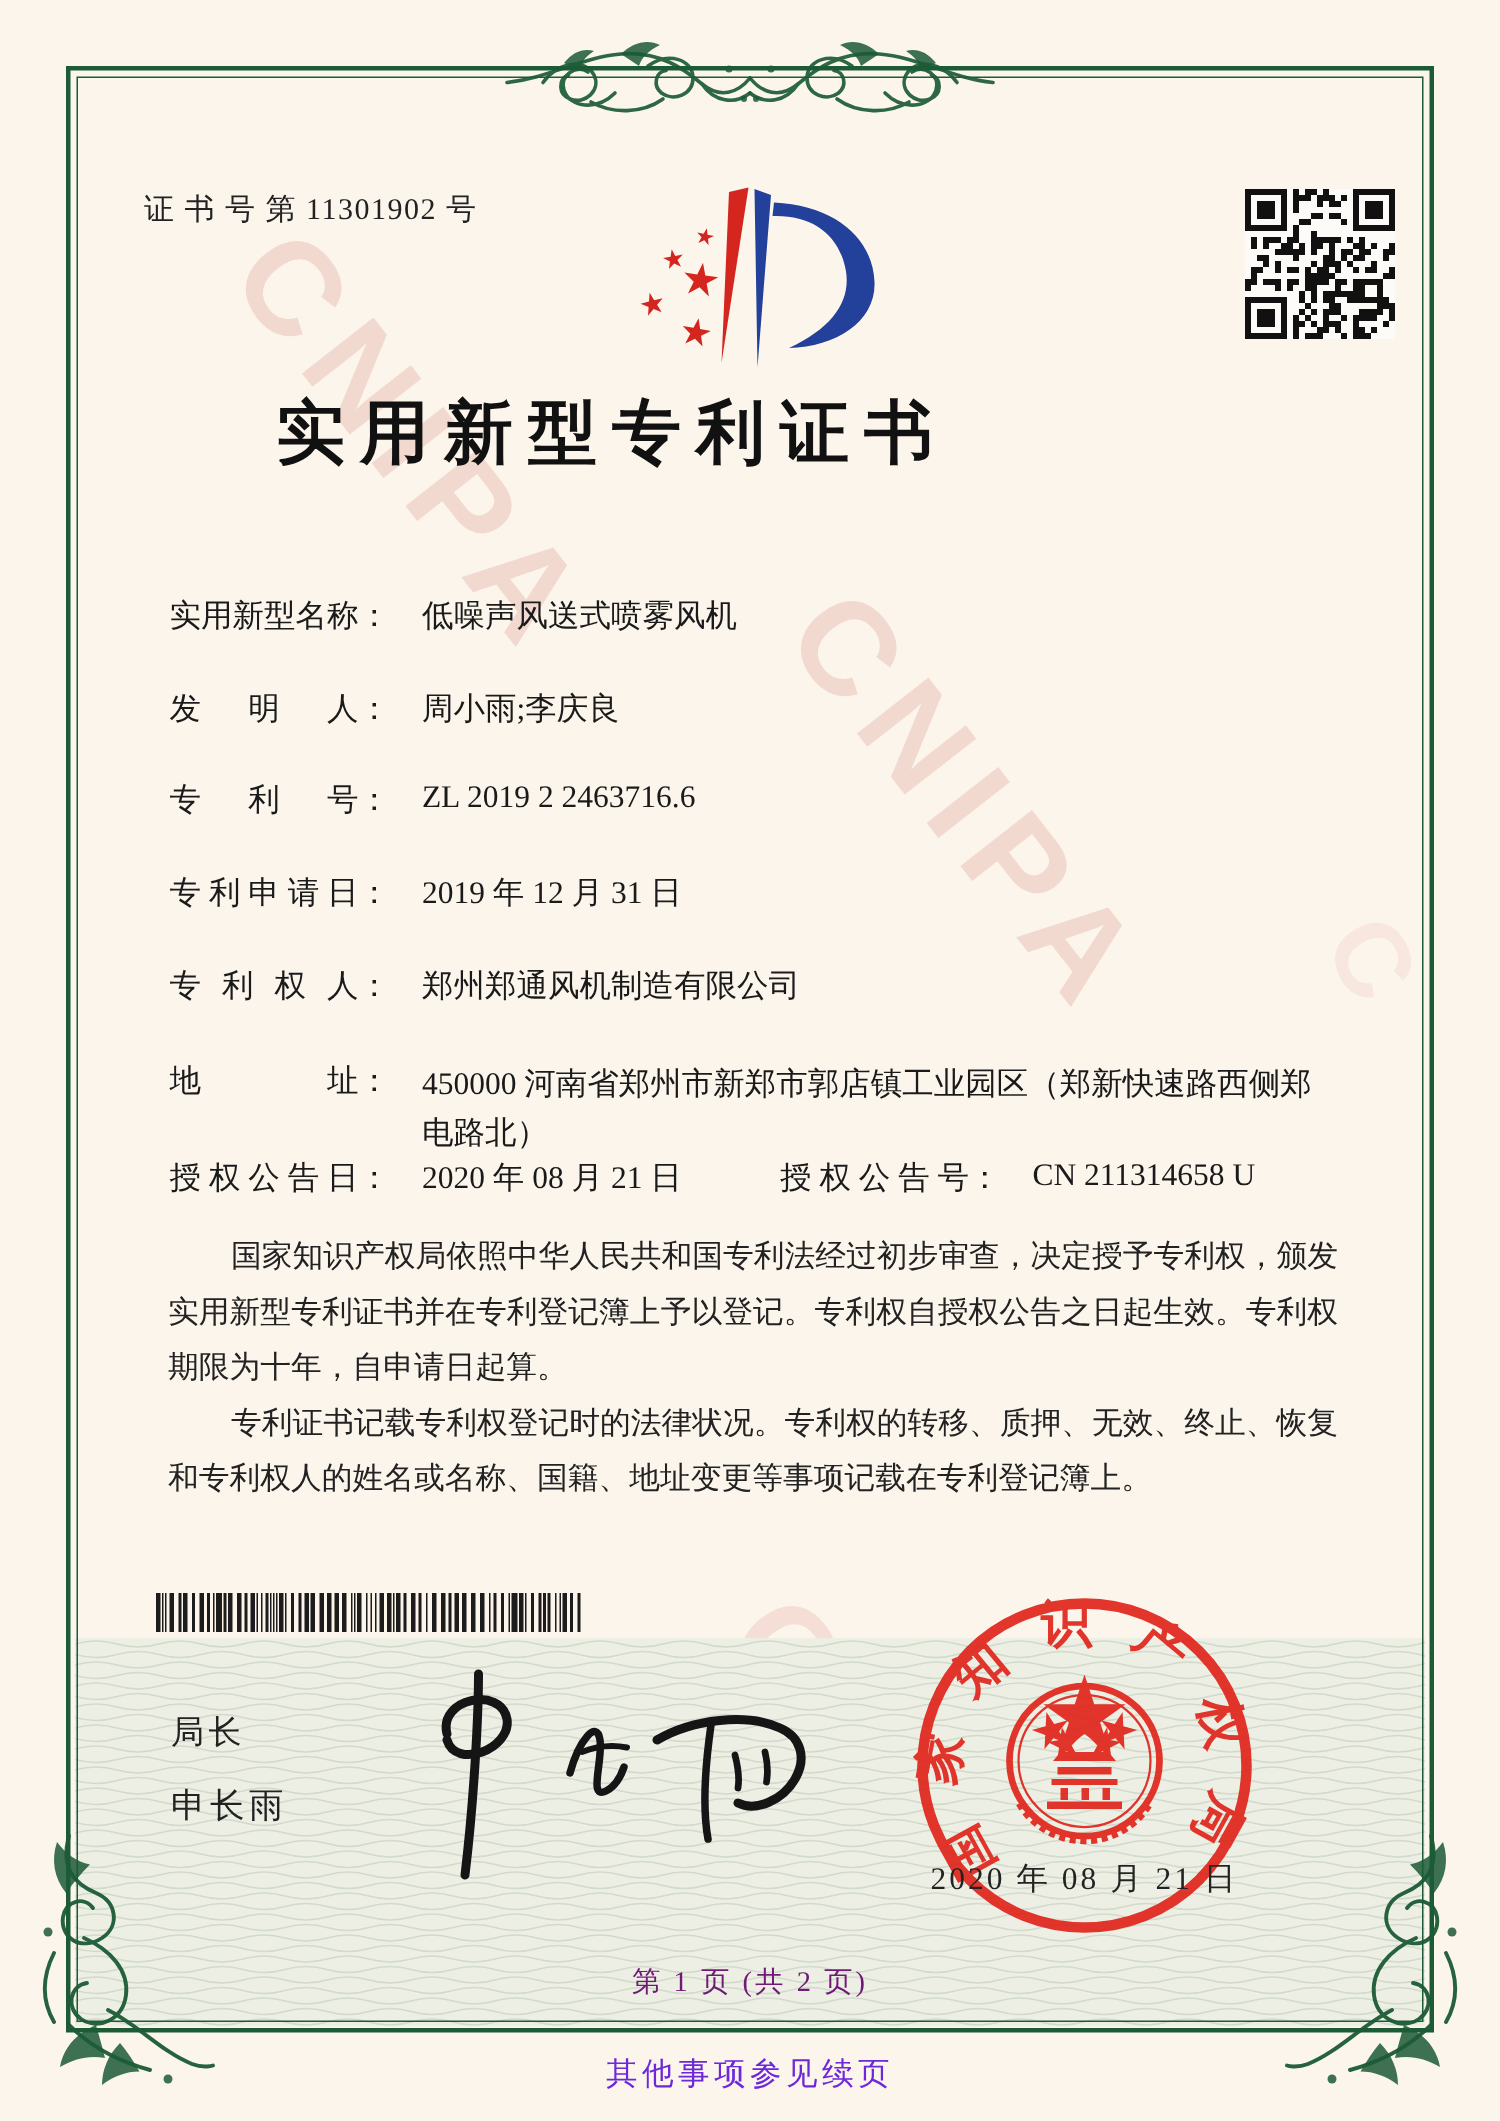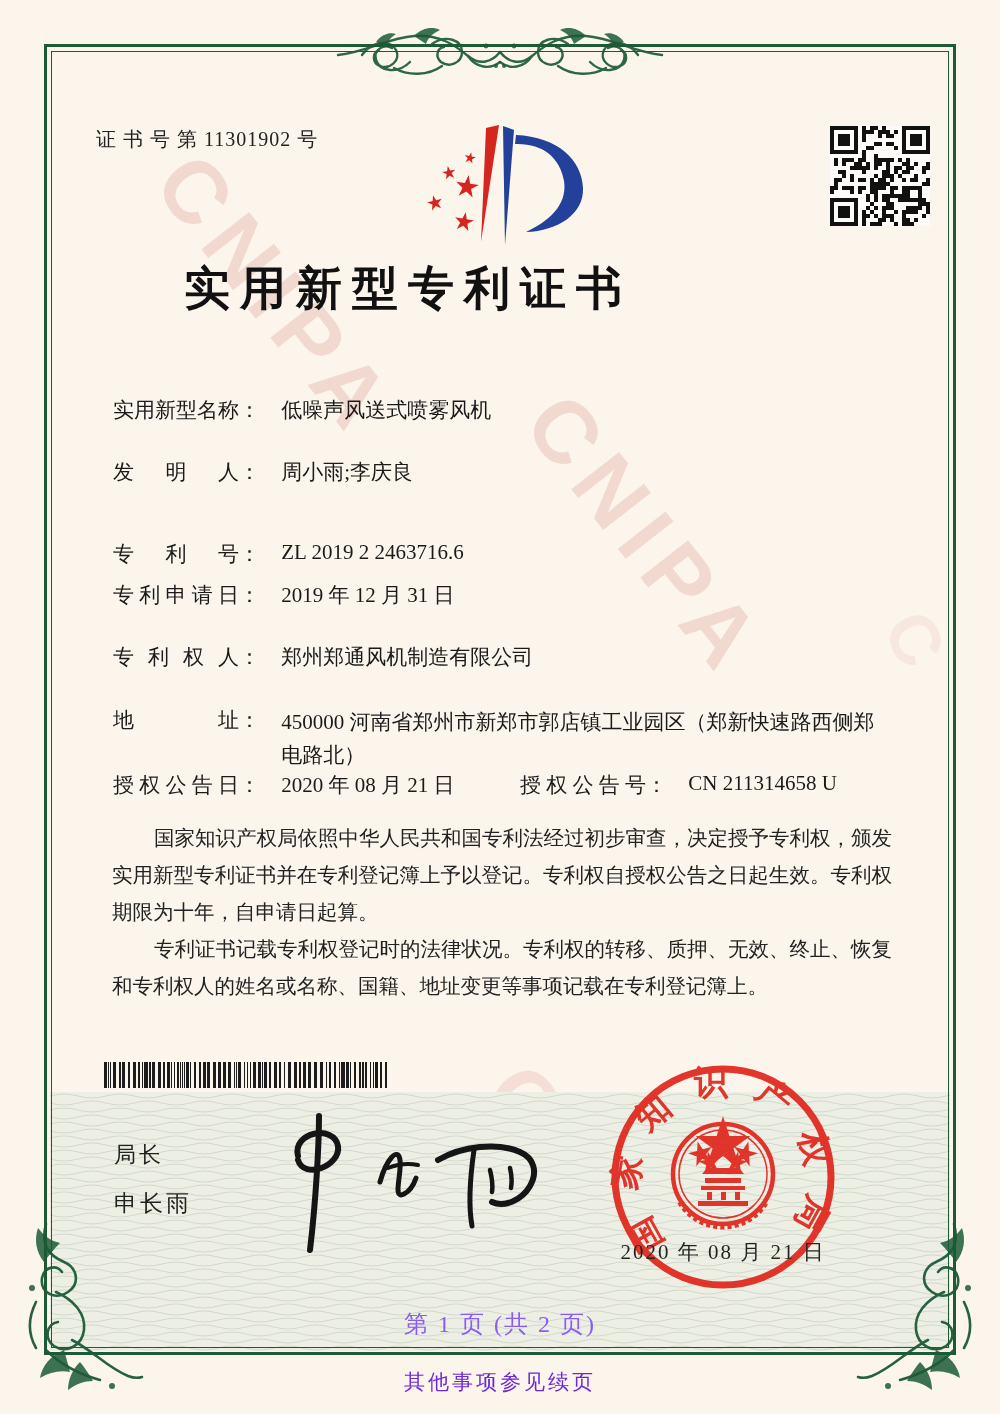--- a/index.html
+++ b/index.html
@@ -46,21 +46,21 @@
   .body-text p{margin:0;text-indent:42px;text-align:justify;}
   
   .barcode{position:absolute;left:104px;top:1060px;width:286px;height:30px;}
   
   .director-title{position:absolute;left:114px;top:1140px;font-size:22px;font-family:"Liberation Sans","DejaVu Sans",sans-serif;color:#222;letter-spacing:3px;}
   .director-name{position:absolute;left:114px;top:1188px;font-size:23px;font-family:Liberation Serif, serif;color:#222;letter-spacing:3px;text-align:center;}
   .signature{position:absolute;left:262px;top:1108px;width:290px;height:155px;}
   
   .seal{position:absolute;left:608px;top:1062px;width:230px;height:230px;}
   
-  .page-indicator{position:absolute;left:0;width:1000px;top:1308px;text-align:center;font-size:24px;letter-spacing:2px;color:#8b5cf6;}
+  .page-indicator{position:absolute;left:0;width:1000px;top:1308px;text-align:center;font-size:19px;letter-spacing:2px;color:#701a75;}
   .continuation{position:absolute;left:0;width:1000px;top:1368px;text-align:center;font-size:21px;letter-spacing:3px;color:#6d28d9;}
   
   .orn{position:absolute;pointer-events:none;}
   .orn-top-l{left:336px;top:22px;width:166px;height:64px;}
   .orn-top-r{left:498px;top:22px;width:166px;height:64px;transform:scaleX(-1);}
   .orn-bl{left:16px;top:1222px;width:128px;height:184px;}
   .orn-br{left:856px;top:1222px;width:128px;height:184px;transform:scaleX(-1);}
 </style>
 </head>
 <body>
@@ -418,21 +418,21 @@
   <div class="title">实用新型专利证书</div>
 
   <div class="frow" style="top:396px">
     <span class="flabel">实用新型名称</span><span class="fcolon">：</span>
     <span class="fvalue">低噪声风送式喷雾风机</span>
   </div>
   <div class="frow" style="top:458px">
     <span class="flabel">发明人</span><span class="fcolon">：</span>
     <span class="fvalue">周小雨;李庆良</span>
   </div>
-  <div class="frow" style="top:540px">
+  <div class="frow" style="top:519px">
     <span class="flabel">专利号</span><span class="fcolon">：</span>
     <span class="fvalue">ZL 2019 2 2463716.6</span>
   </div>
   <div class="frow" style="top:581px">
     <span class="flabel">专利申请日</span><span class="fcolon">：</span>
     <span class="fvalue">2019 年 12 月 31 日</span>
   </div>
   <div class="frow" style="top:643px">
     <span class="flabel">专利权人</span><span class="fcolon">：</span>
     <span class="fvalue">郑州郑通风机制造有限公司</span>

